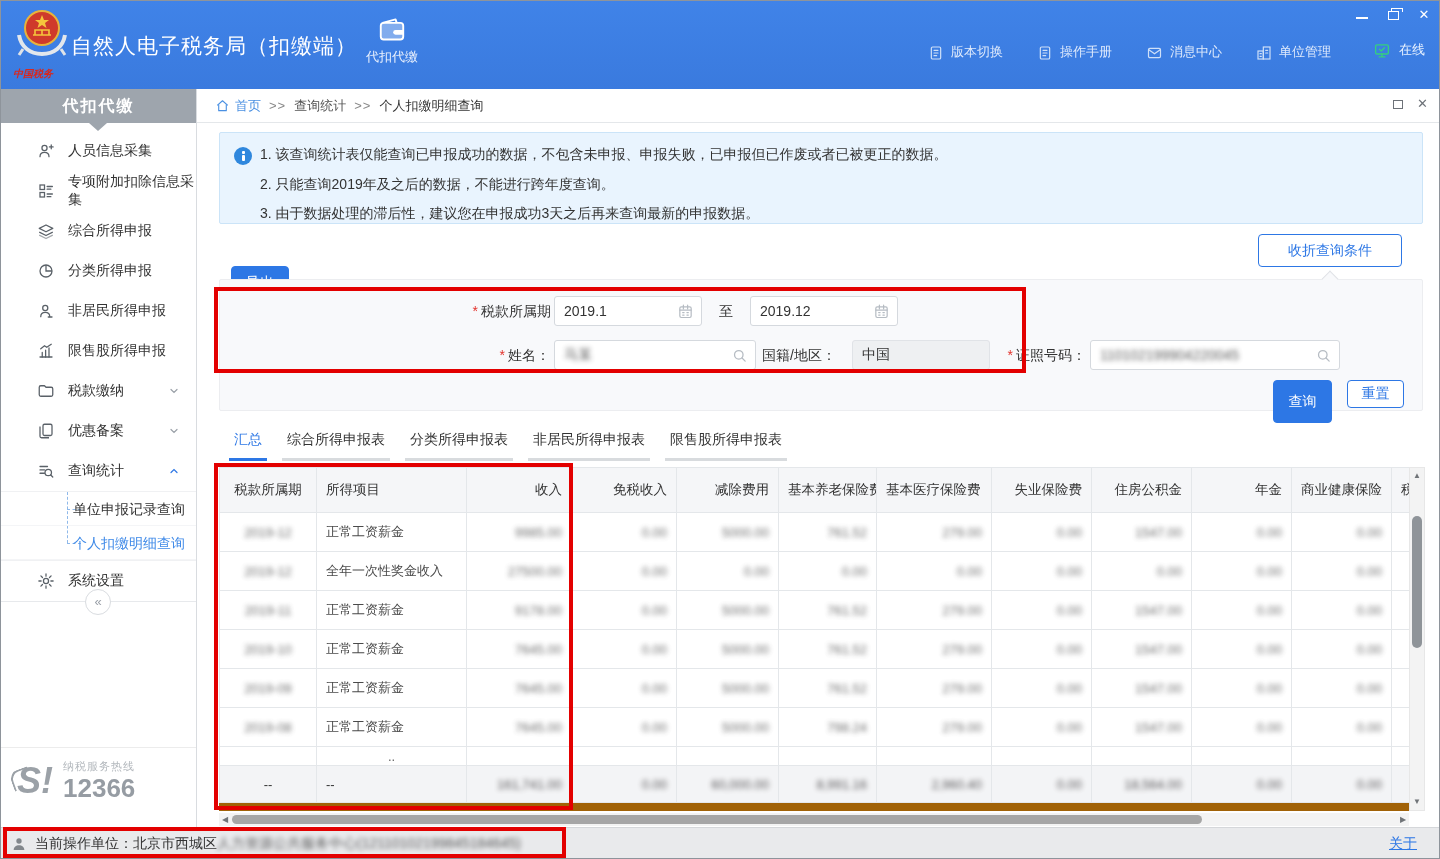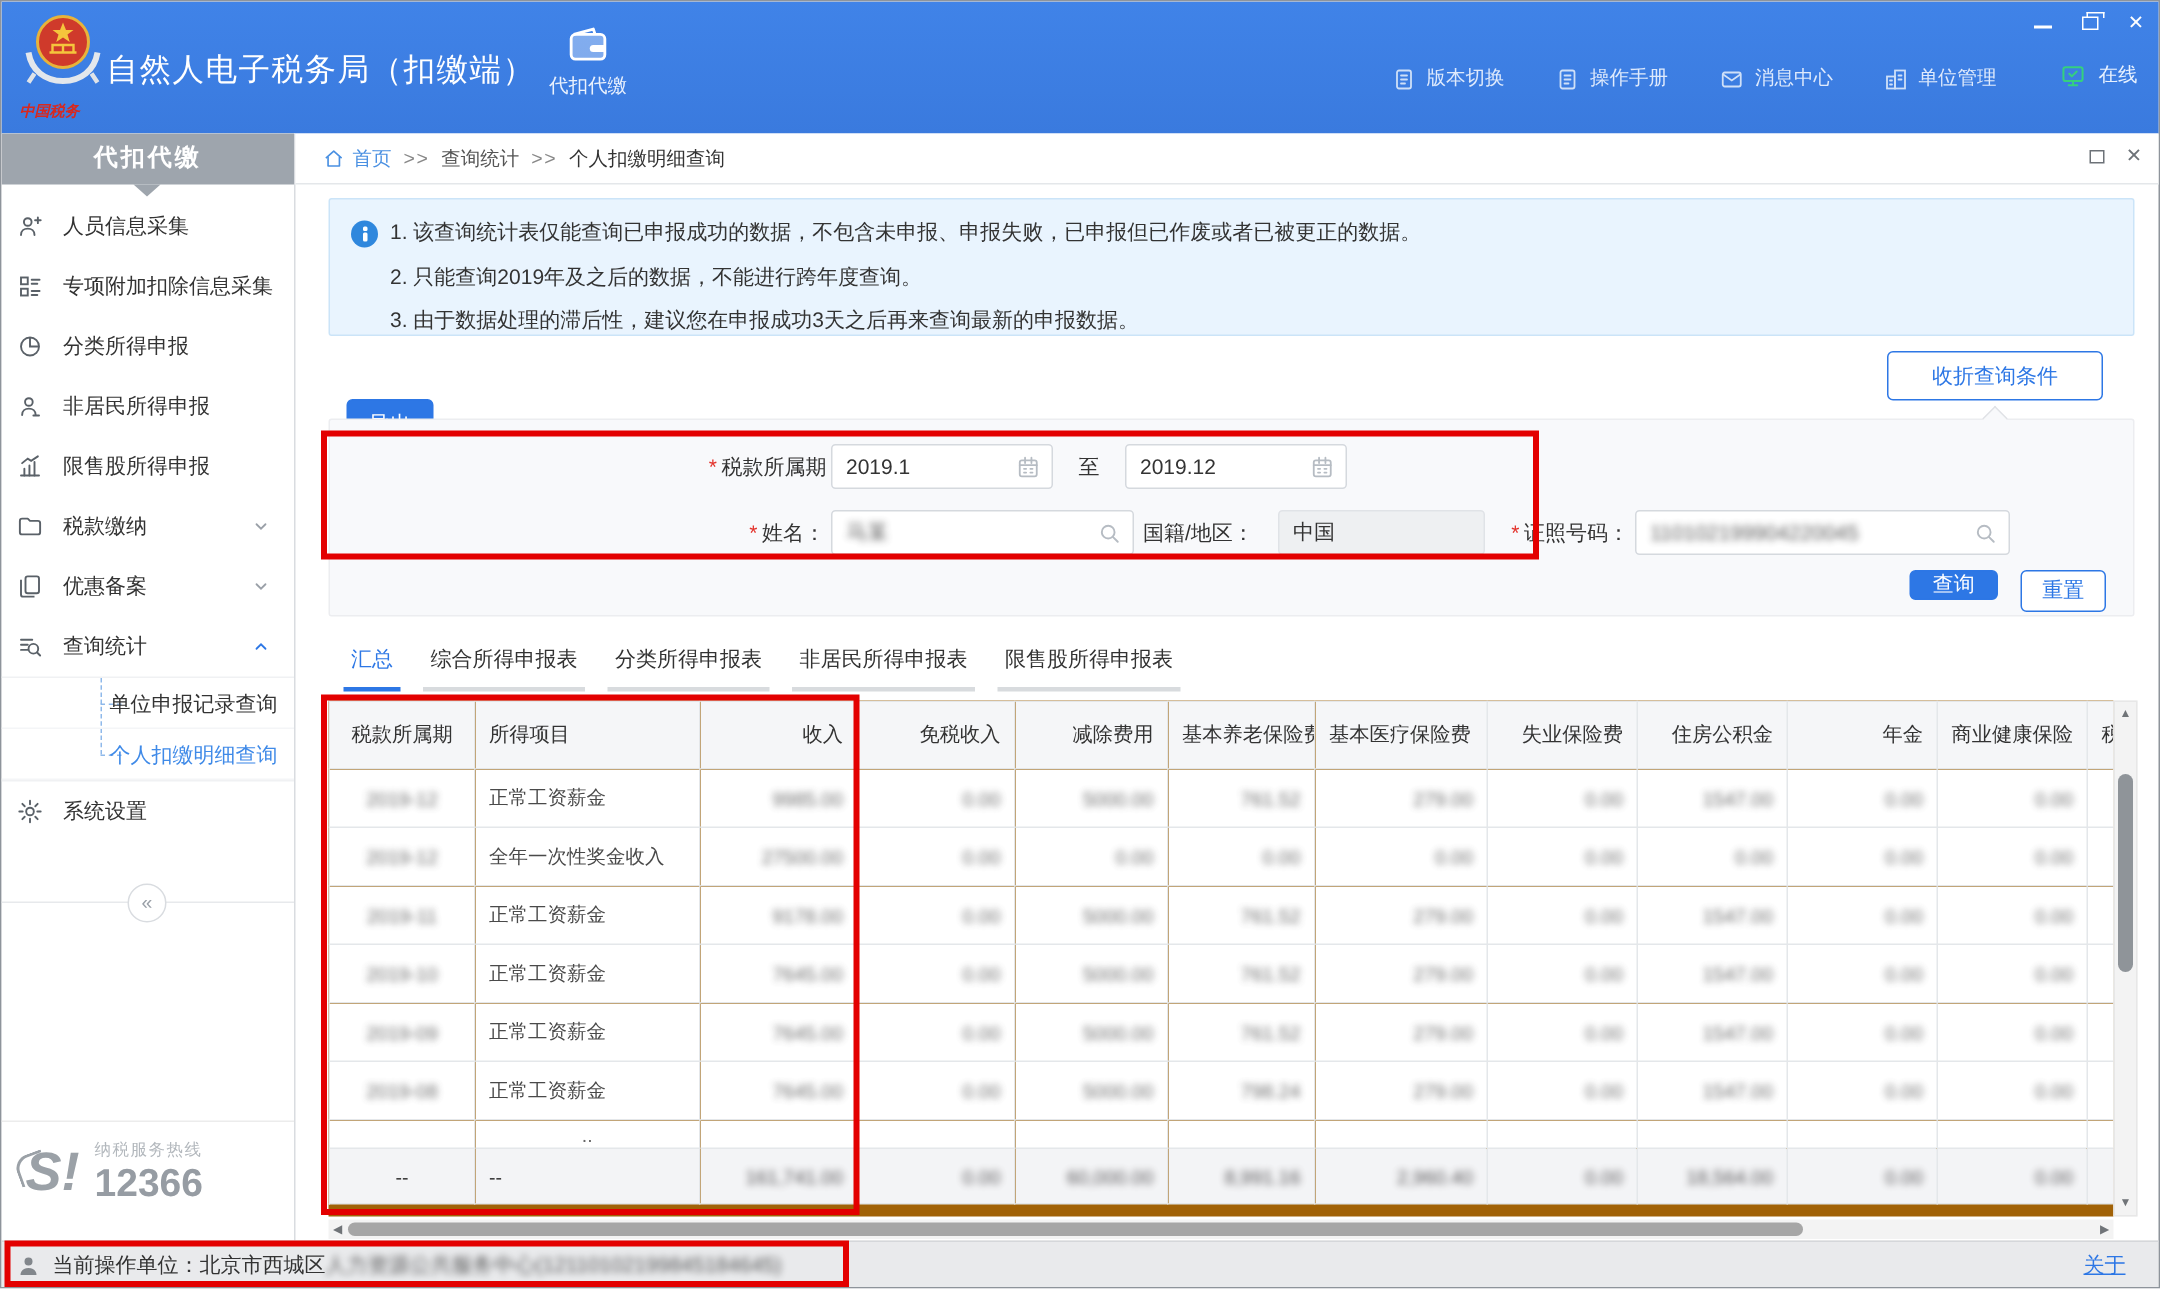--- a/index.html
+++ b/index.html
@@ -28,21 +28,21 @@
   .wc-restore:before { content:""; position:absolute; left:2px; top:-4px; width:10px; height:3px; border:1.5px solid #fff; border-bottom:none; }
 
   
   .sidebar { position:absolute; left:0; top:88px; width:196px; height:738px; background:#fff;
     border-right:1px solid #d9dce0; }
   .side-header { position:absolute; left:0; top:0; width:195px; height:34px; background:#9ea5ad;
     color:#fff; font-size:16px; font-weight:bold; text-align:center; line-height:34px; letter-spacing:2px; }
   .side-notch { position:absolute; left:88px; top:34px; width:0; height:0;
     border-left:9px solid transparent; border-right:9px solid transparent; border-top:8px solid #9ea5ad; }
   .menu { position:absolute; left:0; top:42px; width:195px; }
-  .menu-item { height:40px; display:flex; align-items:center; padding-left:10px; gap:13px;
+  .menu-item { height:40px; display:flex; align-items:center; padding-left:36px; gap:13px;
     font-size:14px; color:#333; cursor:pointer; position:relative; }
   .menu-item .mi-icon { color:#5a6168; display:flex; }
   .menu-item .chev { position:absolute; right:16px; color:#9aa0a8; display:flex; }
   .chev.up { color:#2d77e5; }
   .submenu { border-top:1px solid #f0f1f3; border-bottom:1px solid #f0f1f3; position:relative; }
   .submenu-item { height:34px; line-height:34px; padding-left:72px; font-size:14px; color:#333;
     cursor:pointer; border-bottom:1px solid #f4f5f7; position:relative; }
   .submenu-item.active { color:#3f8ae8; }
   .tree-v { position:absolute; left:66px; top:0; height:51px; border-left:1px dashed #8fb9ea; }
   .tree-h { position:absolute; left:66px; width:14px; border-top:1px dashed #8fb9ea; }
@@ -102,21 +102,21 @@
   .lbl-period { left:215px; top:16px; width:130px; }
   .inp-from { left:334px; top:16px; width:148px; }
   .lbl-to { left:496px; top:16px; width:20px; text-align:center; }
   .inp-to { left:530px; top:16px; width:148px; }
   .lbl-name { left:240px; top:60px; width:90px; }
   .inp-name { left:334px; top:60px; width:202px; }
   .lbl-nation { left:542px; top:60px; width:86px; text-align:left; }
   .inp-nation { left:632px; top:60px; width:138px; }
   .lbl-id { left:770px; top:60px; width:96px; }
   .inp-id { left:870px; top:60px; width:250px; }
-  .query-btn { position:absolute; left:1053px; top:100px; width:59px; height:20px; }
+  .query-btn { position:absolute; left:1053px; top:100px; width:59px; height:43px; }
   .reset-btn { position:absolute; left:1127px; top:100px; width:57px; height:28px; }
 
   
   .tabs { position:absolute; left:228px; top:426px; display:flex; gap:15px; }
   .tab { font-size:14px; color:#333; padding:4px 5px 9px 5px; border-bottom:3px solid #d8dbde; cursor:pointer; white-space:nowrap; }
   .tab.active { color:#2d77e5; border-bottom-color:#2d77e5; }
 
   
   .table-wrap { position:absolute; left:218px; top:466px; width:1190px; height:344px; overflow:hidden; background:#a16207; }
   table { border-collapse:collapse; table-layout:fixed; width:1190px; }
@@ -248,20 +248,30 @@
       </div>
       <div class="menu-item">
         <span class="mi-icon">
             <svg width="18" height="18" viewBox="0 0 24 24" fill="none" stroke="currentColor" stroke-width="1.7" stroke-linecap="round">
               <rect x="4" y="4" width="6" height="6"></rect>
               <rect x="4" y="14" width="6" height="6"></rect>
               <path d="M13.5 6h7M13.5 16h7M13.5 9.5h5M13.5 19.5h5"></path>
             </svg>
           </span>
         <span>专项附加扣除信息采集</span>
+      </div>
+      <div class="menu-item">
+        <span class="mi-icon">
+            <svg width="18" height="18" viewBox="0 0 24 24" fill="none" stroke="currentColor" stroke-width="1.7" stroke-linejoin="round">
+              <path d="M12 4l9 4.5-9 4.5-9-4.5z"></path>
+              <path d="M3 13.5L12 18l9-4.5"></path>
+              <path d="M3 17.5L12 22l9-4.5" opacity=".55"></path>
+            </svg>
+          </span>
+        <span>综合所得申报</span>
       </div>
       <div class="menu-item">
         <span class="mi-icon">
             <svg width="18" height="18" viewBox="0 0 24 24" fill="none" stroke="currentColor" stroke-width="1.7">
               <circle cx="12" cy="12" r="8"></circle>
               <path d="M12 4v8h8"></path>
             </svg>
           </span>
         <span>分类所得申报</span>
       </div>

